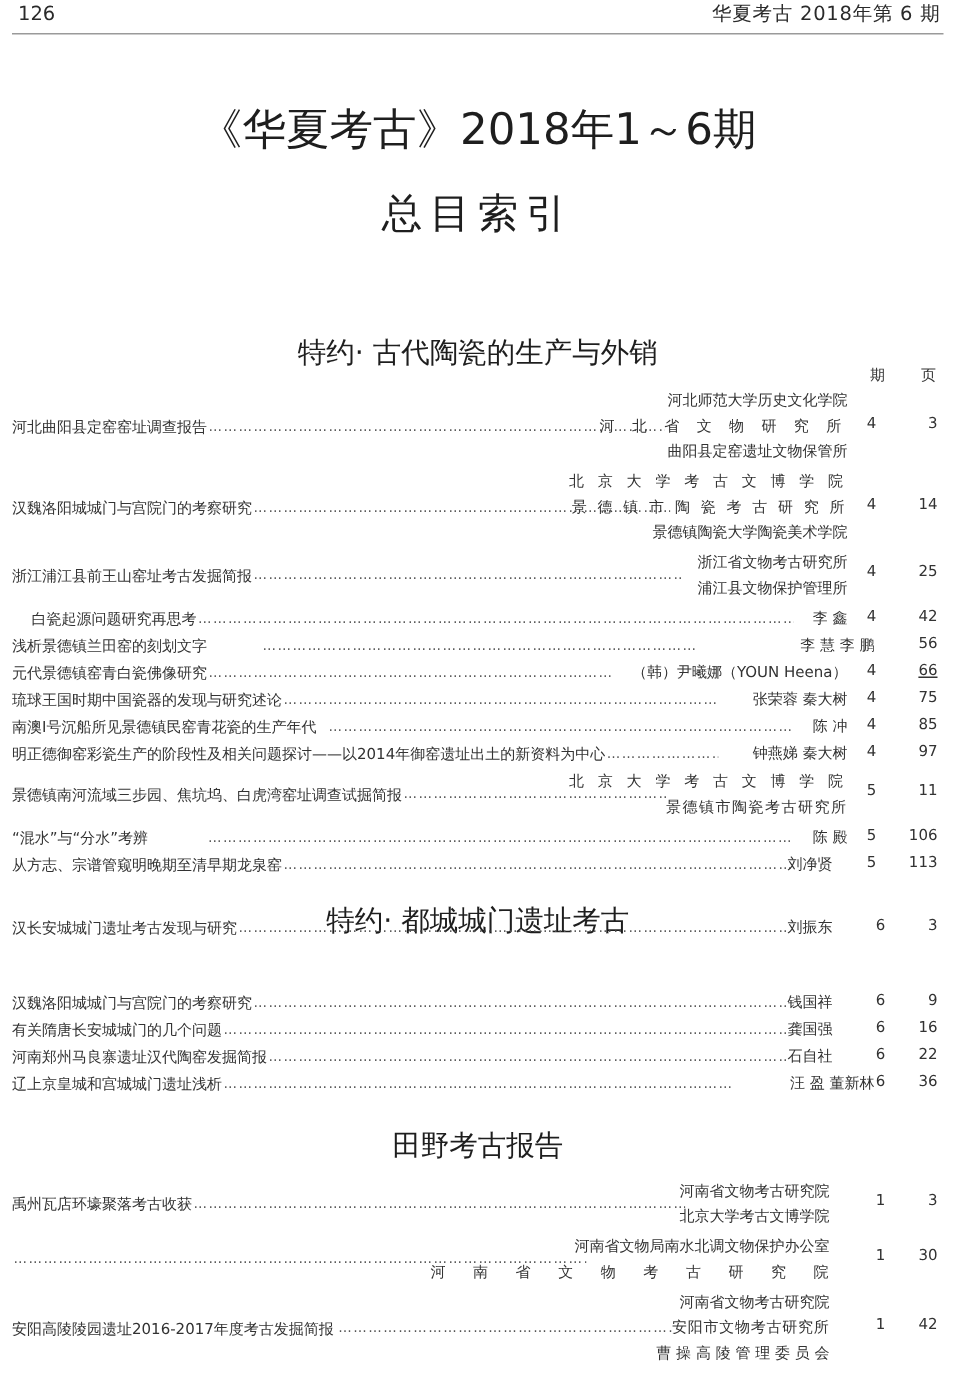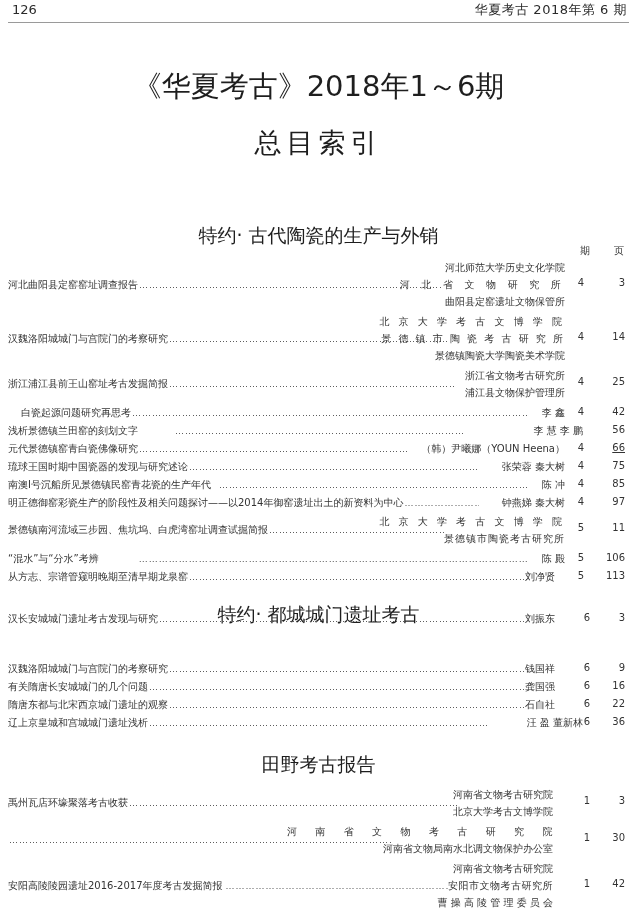--- a/index.html
+++ b/index.html
@@ -248,21 +248,21 @@
       <span class="dots">……………………………………………………………………………………………………………………………………………………</span>
     </div>
   <div class="auth" style="top:0;right:70px;">
       <div>龚国强</div>
     </div>
   <span class="iss" style="top:2px;right:30px;">6</span>
   <span class="pg" style="top:2px;">16</span>
 </div>
 <div class="row" style="top:696px;height:17px;">
   <div class="t" style="top:0;height:17px;right:100px;">
-      <span class="txt">隋唐东都与北宋西京城门遗址的观察</span>
+      <span class="txt">河南郑州马良寨遗址汉代陶窑发掘简报</span>
       <span class="dots">……………………………………………………………………………………………………………………………………………………</span>
     </div>
   <div class="auth" style="top:0;right:70px;">
       <div>石自社</div>
     </div>
   <span class="iss" style="top:2px;right:30px;">6</span>
   <span class="pg" style="top:2px;">22</span>
 </div>
 <div class="row" style="top:714px;height:17px;">
   <div class="t" style="top:0;height:17px;right:136px;">
@@ -289,22 +289,22 @@
   </div>
   <span class="iss" style="top:9px;right:30px;">1</span>
   <span class="pg" style="top:9px;">3</span>
 </div>
 
 <div class="row" style="top:823px;height:34px;">
   <div class="t" style="top:8px;height:17px;right:234px;">
       <span class="dots">……………………………………………………………………………………………………………………………………………………</span>
     </div>
   <div class="auth" style="top:0;right:72px;">
+    <div>河南省文物局南水北调文物保护办公室</div>
     <div style="letter-spacing:7.6px;margin-right:-7px;">河 南 省 文 物 考 古 研 究 院</div>
-    <div>河南省文物局南水北调文物保护办公室</div>
   </div>
   <span class="iss" style="top:9px;right:30px;">1</span>
   <span class="pg" style="top:9px;">30</span>
 </div>
 
 <div class="row" style="top:860px;height:51px;">
   <div class="t" style="top:17px;height:17px;right:176px;">
       <span class="txt">安阳高陵陵园遗址2016-2017年度考古发掘简报</span>
       <span class="dots" style="margin-left:3px;">……………………………………………………………………………………………………………………………………………………</span>
     </div>

